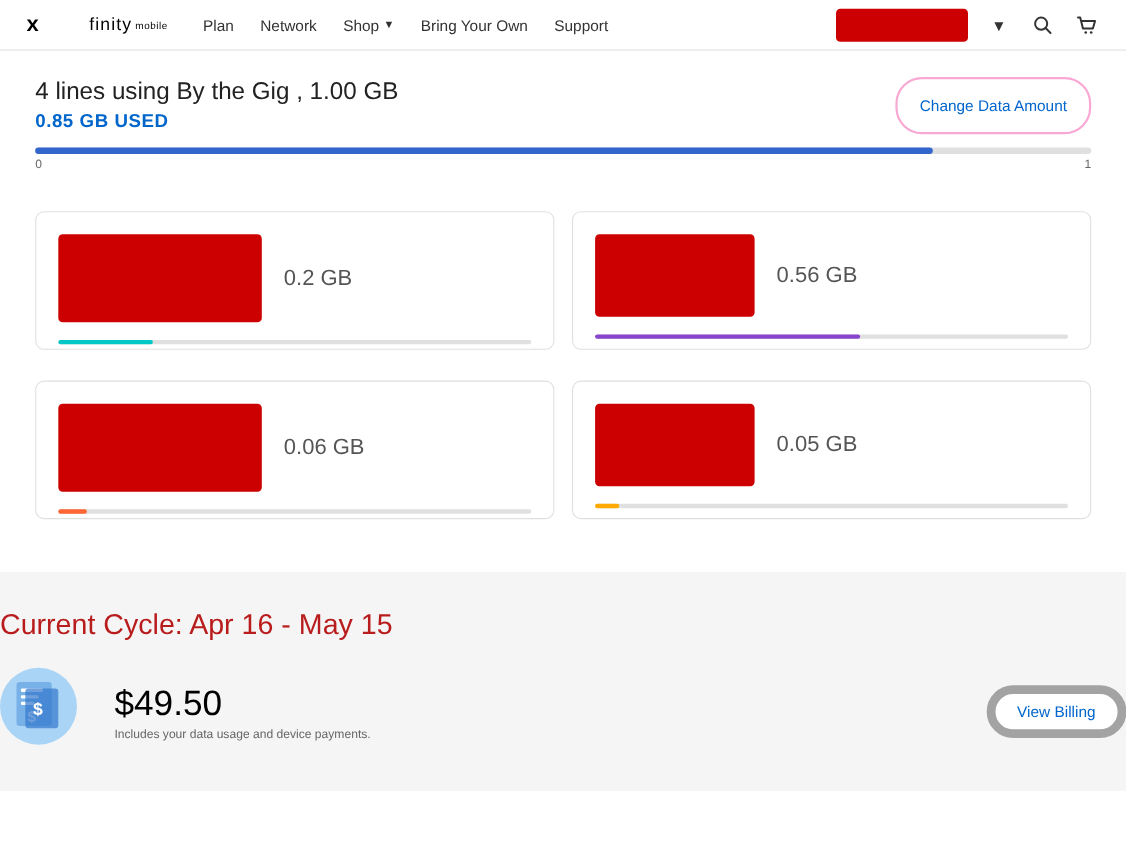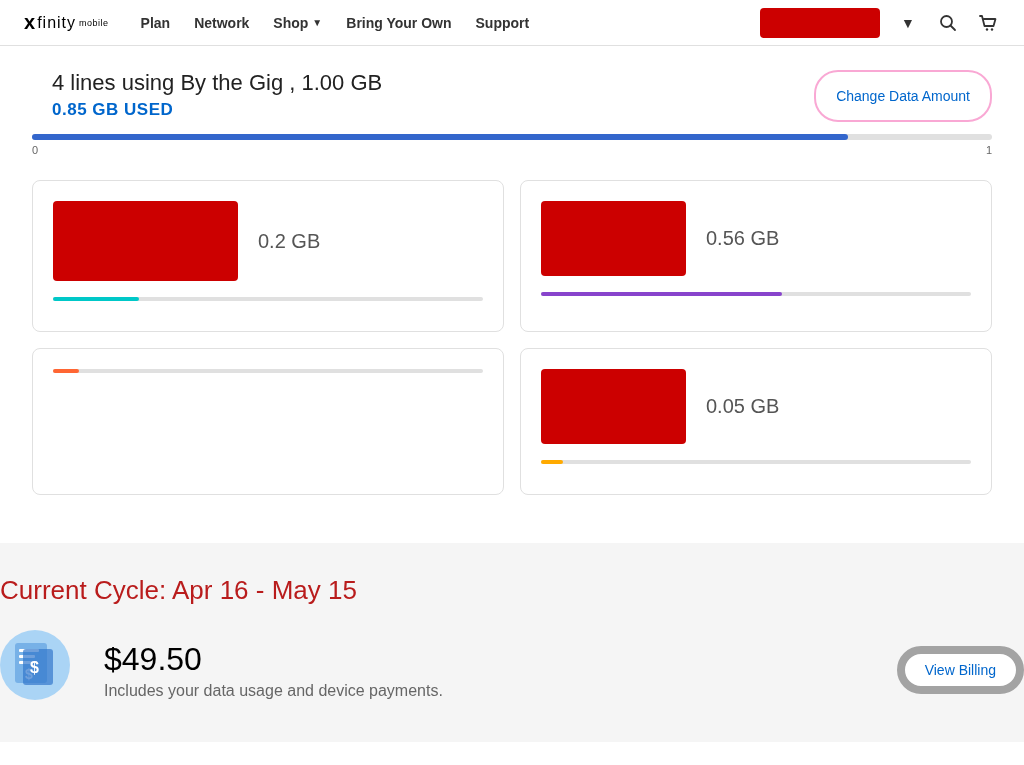--- a/index.html
+++ b/index.html
@@ -5,87 +5,88 @@
     * { margin: 0; padding: 0; box-sizing: border-box; }
     body { font-family: -apple-system, BlinkMacSystemFont, 'Segoe UI', Arial, sans-serif; background: #fff; color: #333; font-size: 14px; }
 
     
     nav {
       display: flex; align-items: center; padding: 0 24px; height: 46px;
       border-bottom: 1px solid #e0e0e0; background: #fff;
     }
     .nav-logo { display: flex; align-items: center; margin-right: 32px; cursor: pointer; }
     .nav-links { display: flex; align-items: center; gap: 24px; flex: 1; }
-    .nav-link { font-size: 14px; color: #333; cursor: pointer; text-decoration: none; display: flex; align-items: center; gap: 4px; font-weight: bold; }
+    .nav-link { font-size: 14px; color: #333; cursor: pointer; text-decoration: none; display: flex; align-items: center; gap: 4px; }
     .nav-right { display: flex; align-items: center; gap: 16px; margin-left: auto; }
     .nav-account-btn {
       background: #cc0000; color: #fff; border: none; border-radius: 4px;
       padding: 6px 16px; font-size: 13px; cursor: pointer; width: 120px; height: 30px;
     }
     .nav-icon { width: 24px; height: 24px; cursor: pointer; display: flex; align-items: center; justify-content: center; }
 
     
     .main-content { padding: 24px 32px; }
 
     
-    .data-header { display: flex; align-items: flex-start; justify-content: space-between; margin-bottom: 8px; margin-left: 20px; }
+    .data-header { display: flex; align-items: flex-start; justify-content: space-between; margin-bottom: 8px; }
     .data-title { font-size: 22px; font-weight: 400; color: #222; }
     .data-used { font-size: 17px; color: #0066cc; font-weight: 600; letter-spacing: 0.5px; margin-top: 4px; }
     .change-data-btn {
       border: 2px solid #f9a8d4; background: #fff; color: #0066cc;
       border-radius: 24px; padding: 16px 20px; font-size: 14px; cursor: pointer;
       white-space: nowrap; font-weight: 500;
     }
 
     
     .progress-container { margin: 12px 0 4px; }
     .progress-bar-bg { background: #e0e0e0; height: 6px; border-radius: 3px; width: 100%; }
     .progress-bar-fill { background: #3366cc; height: 6px; border-radius: 3px; }
     .progress-labels { display: flex; justify-content: space-between; margin-top: 4px; font-size: 11px; color: #666; }
 
     
     .cards-grid {
       display: grid; grid-template-columns: 1fr 1fr; gap: 16px;
       margin: 24px 0;
     }
     .device-card {
-      border: 1px solid #e0e0e0; border-radius: 8px; padding: 20px 20px 30px;
+      border: 1px solid #e0e0e0; border-radius: 8px; padding: 20px 20px 4px;
       background: #fff;
+      margin-top: 12px;
     }
     .card-top { display: flex; align-items: center; gap: 20px; margin-bottom: 16px; }
     .card-image-placeholder {
       width: 185px; height: 80px; background: #cc0000; border-radius: 4px; flex-shrink: 0;
     }
     .card-image-placeholder.smaller { width: 145px; height: 75px; }
     .card-gb { font-size: 20px; color: #555; font-weight: 300; }
     .card-progress-bg { background: #e0e0e0; height: 4px; border-radius: 2px; width: 100%; }
     .card-progress-fill { height: 4px; border-radius: 2px; }
 
     
     .billing-section { background: #f5f5f5; margin: 0 -32px; padding: 32px 32px 32px; }
     .cycle-title { font-size: 26px; font-weight: 300; color: #b91c1c; margin-bottom: 24px; }
     .billing-card { display: flex; align-items: center; gap: 24px; }
     .billing-icon-area { width: 80px; height: 80px; flex-shrink: 0; position: relative; }
     .billing-icon-circle {
       width: 70px; height: 70px; border-radius: 50%; background: #aad4f5;
       display: flex; align-items: center; justify-content: center; overflow: hidden;
     }
     .billing-amount { font-size: 32px; font-weight: 300; color: #000000; }
-    .billing-desc { font-size: 16px; color: #666; margin-top: 4px; }
+    .billing-desc { font-size: 11px; color: #666; margin-top: 4px; }
     .billing-right { margin-left: auto; }
     .view-billing-btn {
       border: 8px solid #a3a3a3; background: #fff; color: #0066cc;
       border-radius: 24px; padding: 8px 20px; font-size: 14px; cursor: pointer;
       font-weight: 500;
     }
 
     
     .xfinity-logo { display: flex; align-items: center; gap: 2px; }
     .logo-x { font-size: 20px; font-weight: 900; color: #000; font-style: normal; }
-    .logo-rest { font-size: 16px; font-weight: 300; color: #000; letter-spacing: 1px; }
+    .logo-rest { font-size: 16px; font-weight: 300; color: #000; letter-spacing: 1px; margin-left: 44px; }
     .logo-mobile { font-size: 9px; color: #000; vertical-align: super; margin-left: 1px; font-weight: 400; letter-spacing: 0.5px; }
 
     .chevron-icon { font-size: 10px; }
   </style>
 </head>
 <body>
 
 <nav>
   <div class="nav-logo xfinity-logo">
     <span class="logo-x">x</span>
@@ -157,20 +158,24 @@
       <div class="card-top">
         <div class="card-image-placeholder smaller"></div>
         <div class="card-gb">0.56 GB</div>
       </div>
       <div class="card-progress-bg">
         <div class="card-progress-fill" style="width: 56%; background: #8844cc;"></div>
       </div>
     </div>
 
     <div class="device-card">
+      <div class="card-top">
+        <div class="card-image-placeholder"></div>
+        <div class="card-gb">0.06 GB</div>
+      </div>
       <div class="card-progress-bg">
         <div class="card-progress-fill" style="width: 6%; background: #ff6633;"></div>
       </div>
     </div>
 
     <div class="device-card">
       <div class="card-top">
         <div class="card-image-placeholder smaller"></div>
         <div class="card-gb">0.05 GB</div>
       </div>

